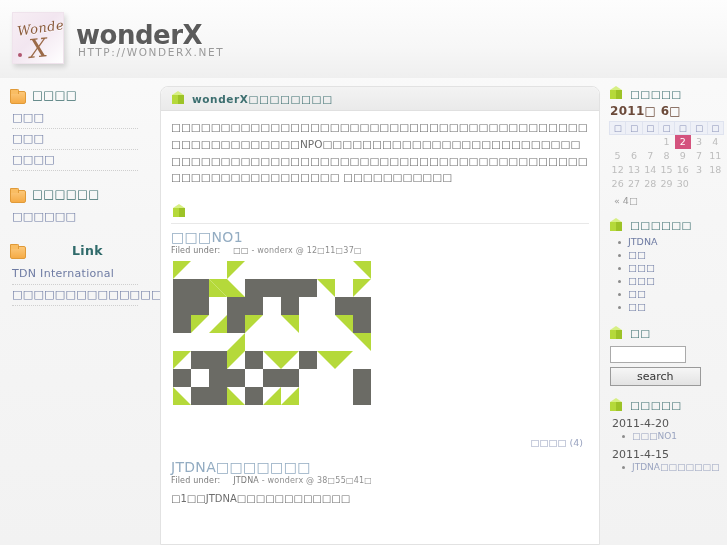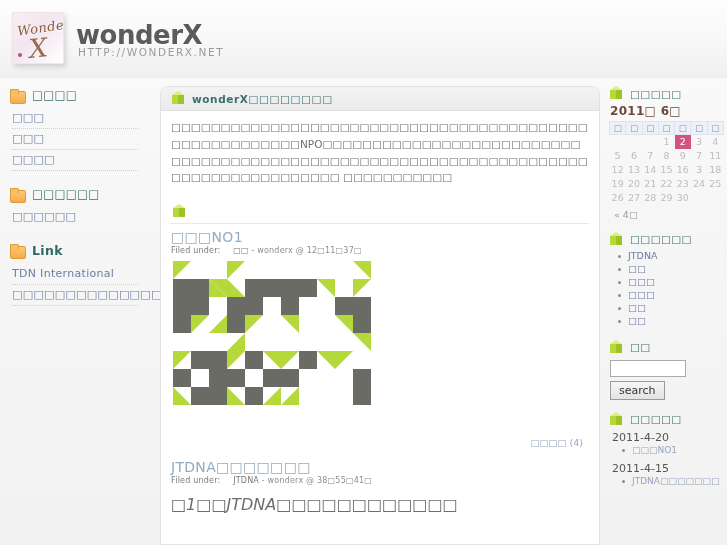--- a/index.html
+++ b/index.html
@@ -75,21 +75,21 @@
   }
   .lsec { margin: 0 0 16px 0; }
   .lsec-head {
     display: flex; align-items: center;
     padding: 0 0 6px 10px;
   }
   .lsec-head .label {
     font-size: 11.5px; font-weight: bold; color: #3a6b6b;
     letter-spacing: 0.4px;
   }
-  .lsec-head .label.en { color: #2f6a6a; font-size: 12.5px; }
+  .lsec-head .label.en { color: #2f6a6a; font-size: 12.5px; margin-left: 40px; }
   .folder-icon {
     display: inline-block;
     position: relative;
     width: 15px; height: 13px;
     margin-right: 7px;
     flex: 0 0 auto;
   }
   .folder-icon::before {
     content: ""; position: absolute; left: 0; top: 2px;
     width: 14px; height: 11px;
@@ -181,23 +181,22 @@
     font-size: 14px; color: #93acc2; font-weight: normal;
     margin: 5px 0 0 0; letter-spacing: 0.3px;
   }
   .post-meta {
     font-size: 8px; color: #8d8d8d;
     margin: 1px 0 5px 0; letter-spacing: 0.2px;
   }
   .post-meta .fu { color: #7a7a7a; text-align: right; }
   .post-meta .cat { margin-left: 10px; color: #7a7a7a; }
   .post-body {
-    font-size: 16px; color: #6d6d6d; line-height: 1.85;
+    font-size: 10px; color: #6d6d6d; line-height: 1.85;
     word-break: break-all;
-    font-style: italic;
   }
   .comments-line {
     text-align: right;
     font-size: 9.5px; color: #9aa4c0;
     padding: 4px 6px 6px 0;
   }
 
   
   #mosaic {
     margin: 6px 0 0 2px;
@@ -255,21 +254,21 @@
     width: 76px; height: 17px;
     border: 1px solid #aaaaaa;
     background: #ffffff;
     font-size: 10px;
     margin: 2px 0 0 2px;
     padding: 0 3px;
   }
   #search-button {
     margin: 4px 0 0 2px;
     font-size: 11px;
-    padding: 2px 8px;
+    padding: 2px 26px;
     border: 1px solid #9a9a9a;
     background: linear-gradient(to bottom, #f6f6f6 0%, #e3e3e3 100%);
     color: #333333;
     font-family: "DejaVu Sans", "Liberation Sans", sans-serif;
   }
   .recent-date {
     font-size: 11px; color: #555555; margin: 4px 0 1px 4px; font-weight: normal;
   }
   ul.recent-sub { list-style: none; margin: 0; padding: 0 0 0 12px; }
   ul.recent-sub li {
@@ -495,29 +494,20 @@
             <tr>
               <td>12</td>
               <td>13</td>
               <td>14</td>
               <td>15</td>
               <td>16</td>
               <td>3</td>
               <td>18</td>
             </tr>
             <tr>
-              <td>19</td>
-              <td>20</td>
-              <td>21</td>
-              <td>22</td>
-              <td>23</td>
-              <td>24</td>
-              <td>25</td>
-            </tr>
-            <tr>
               <td>26</td>
               <td>27</td>
               <td>28</td>
               <td>29</td>
               <td>30</td>
               <td></td>
               <td></td>
             </tr>
           </tbody>
       </table>

